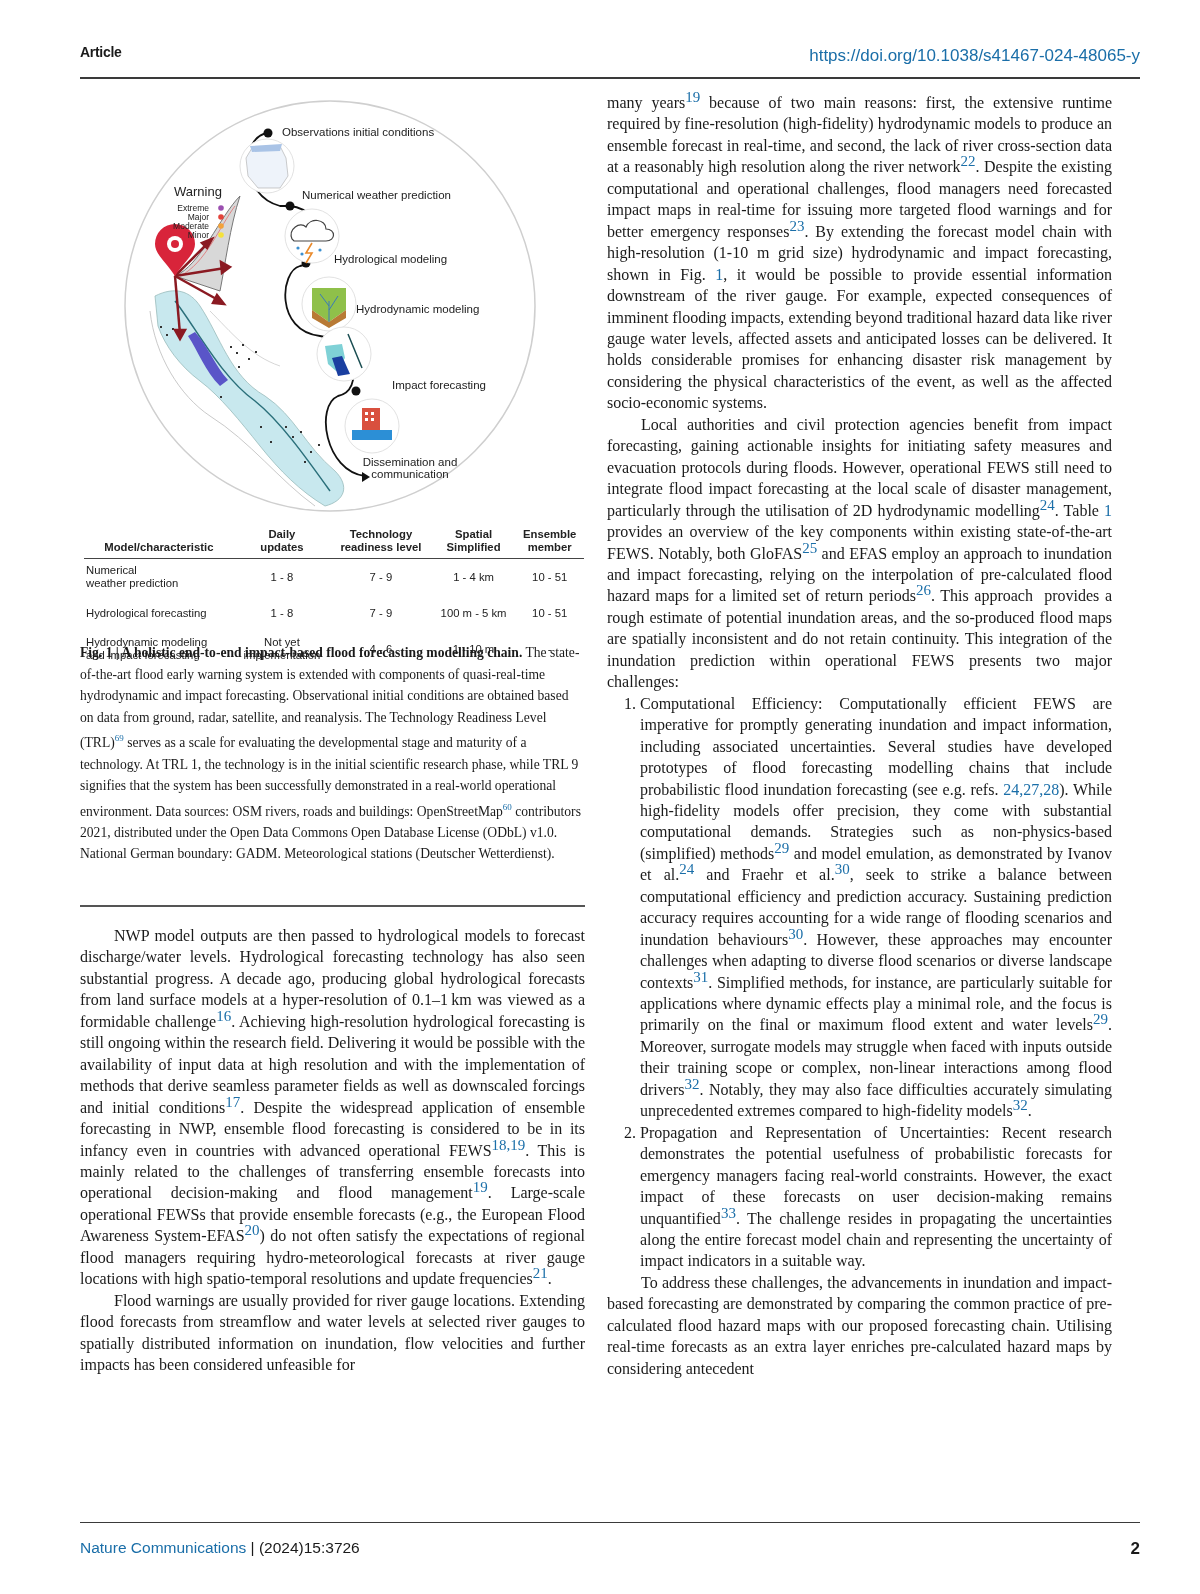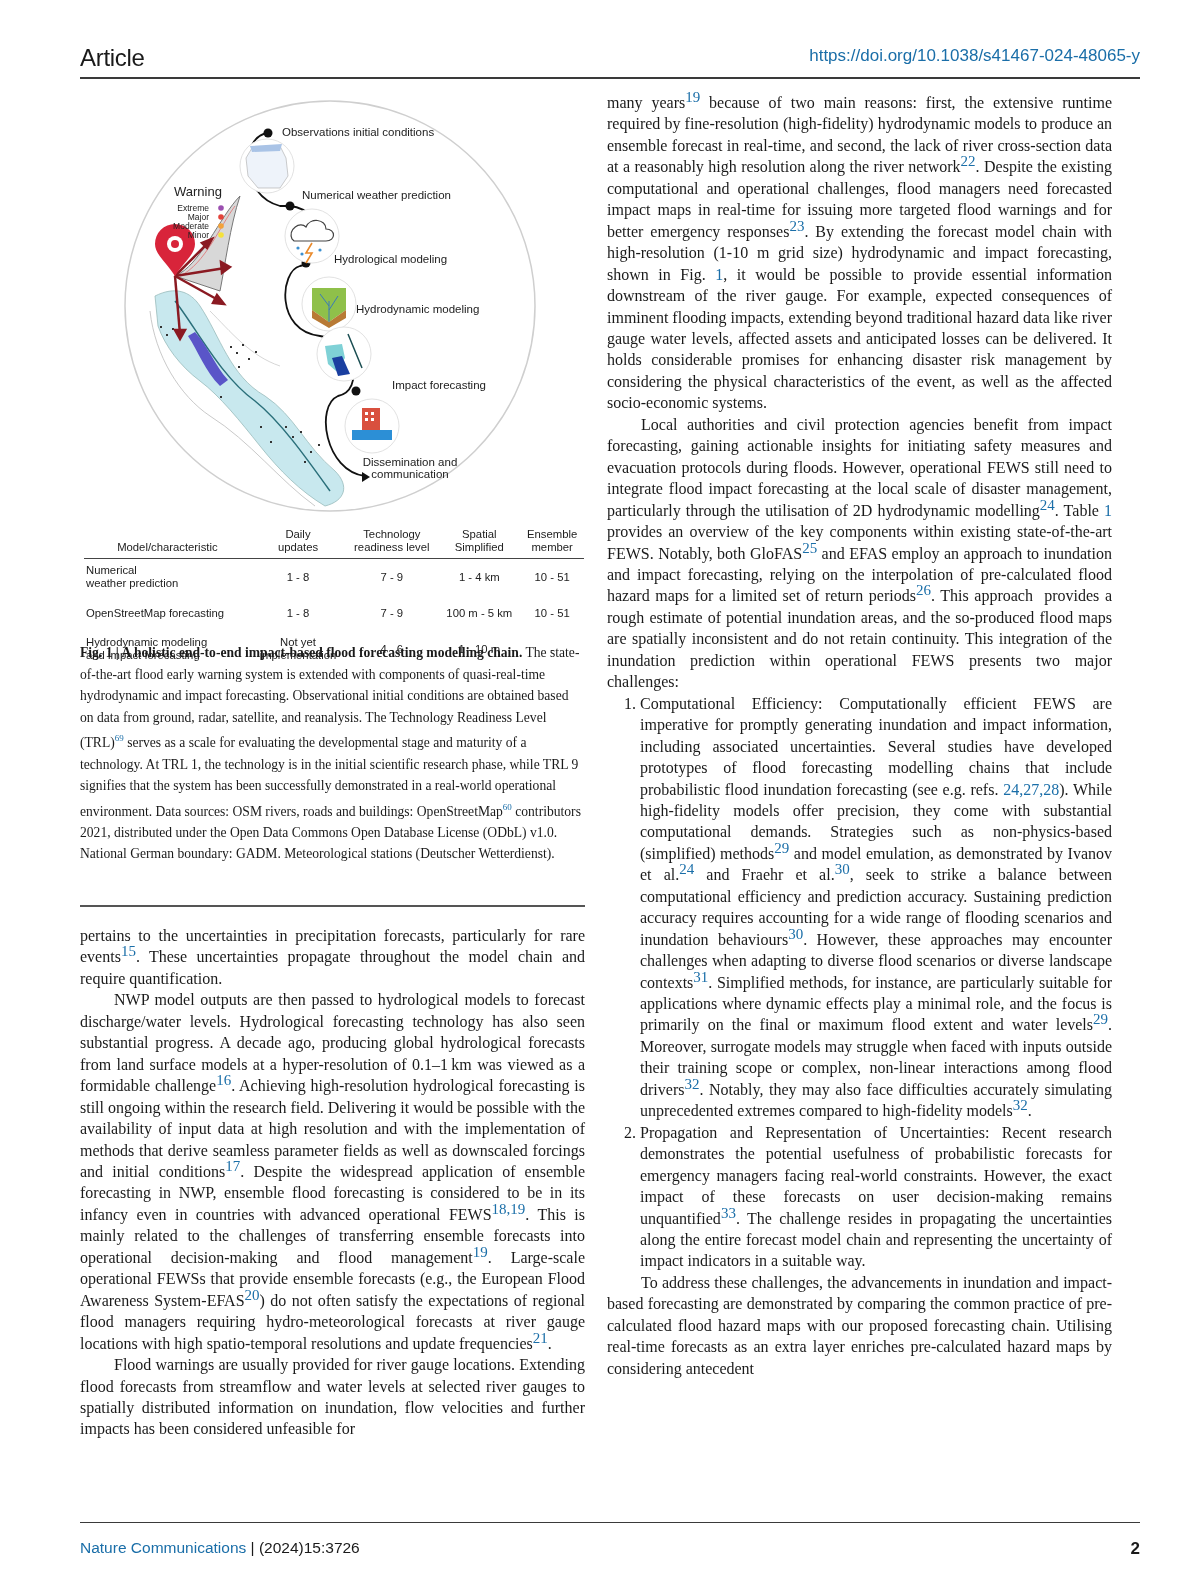--- a/index.html
+++ b/index.html
@@ -1,37 +1,37 @@
 <!DOCTYPE html>
 <html><head>
 <meta charset="utf-8">
 <style>
   html, body { margin: 0; padding: 0; background: #ffffff; }
   body { width: 1200px; height: 1594px; position: relative; overflow: hidden; color: #1a1a1a; }
   .serif { font-family: "Liberation Serif", "DejaVu Serif", serif; }
   .sans { font-family: "Liberation Sans", "DejaVu Sans", sans-serif; }
 
   .header { position: absolute; left: 80px; top: 44px; width: 1060px; height: 24px; }
-  .header .article { position: absolute; left: 0; top: 0; font-weight: normal; font-size: 24px; letter-spacing: -0.3px; }
+  .header .article { position: absolute; left: 0; top: 0; font-weight: bold; font-size: 14px; letter-spacing: -0.3px; }
   .header .doi { position: absolute; right: 0; top: 2px; font-size: 17px; color: #1a6ea8; }
   .header-rule { position: absolute; left: 80px; top: 77px; width: 1060px; height: 2px; background: #3a3a3a; }
 
   .footer-rule { position: absolute; left: 80px; top: 1522px; width: 1060px; height: 1px; background: #3a3a3a; }
   .footer { position: absolute; left: 80px; top: 1539px; width: 1060px; height: 20px; font-size: 15.5px; }
   .footer .journal { color: #1a6ea8; }
   .footer .sep { color: #1a1a1a; }
   .footer .vol { color: #1a1a1a; }
   .footer .page { position: absolute; right: 0; top: 0; font-weight: bold; font-size: 17px; }
 
   .figure { position: absolute; left: 80px; top: 96px; width: 505px; height: 425px; }
   .figure svg { position: absolute; left: 0; top: 0; }
 
   .fig-table { position: absolute; left: 84px; top: 528px; width: 500px; font-size: 11.3px; color: #222; }
   .fig-table table { border-collapse: collapse; width: 100%; }
-  .fig-table th { font-weight: normal; text-align: center; padding: 0 2px 4px 2px; line-height: 13px; vertical-align: bottom; }
+  .fig-table th { font-weight: bold; text-align: center; padding: 0 2px 4px 2px; line-height: 13px; vertical-align: bottom; }
   .fig-table thead tr { border-bottom: 1.5px solid #444; }
   .fig-table td { text-align: center; padding: 0 2px; line-height: 13px; height: 36px; vertical-align: middle; }
   .fig-table td.first, .fig-table th.first { text-align: left; padding-left: 2px; }
   .fig-table th.first { text-align: center; }
 
   .caption { position: absolute; left: 80px; top: 642px; width: 505px; font-size: 13.6px; line-height: 21.6px; }
   .caption .title { font-weight: bold; }
   .caption-rule { position: absolute; left: 80px; top: 905px; width: 505px; height: 1.5px; background: #555; }
 
   .col { position: absolute; font-size: 16px; line-height: 21.45px; text-align: justify; hyphens: manual; }
@@ -193,21 +193,21 @@
     </thead>
     <tbody>
       <tr>
         <td class="first"><span>Numerical</span><br><span>weather prediction</span></td>
         <td>1 - 8</td>
         <td>7 - 9</td>
         <td>1 - 4 km</td>
         <td>10 - 51</td>
       </tr>
       <tr>
-        <td class="first">OpenStreetMap forecasting</td>
+        <td class="first">Hydrological forecasting</td>
         <td>1 - 8</td>
         <td>7 - 9</td>
         <td>100 m - 5 km</td>
         <td>10 - 51</td>
       </tr>
       <tr>
         <td class="first"><span>Hydrodynamic modeling</span><br><span>and impact forecasting</span></td>
         <td><span>Not yet</span><br><span>implementation</span></td>
         <td>4 - 6</td>
         <td>1 - 10 m</td>
@@ -216,21 +216,20 @@
     </tbody>
   </table>
 </div>
 
 <div class="caption serif">
   <span class="title">Fig. 1 | A holistic end-to-end impact-based flood forecasting modelling chain.</span><span> The state-of-the-art flood early warning system is extended with components of quasi-real-time hydrodynamic and impact forecasting. Observational initial conditions are obtained based on data from ground, radar, satellite, and reanalysis. The Technology Readiness Level (TRL)</span><sup class="ref" style="font-size:9px;color:#1a6ea8;">69</sup><span> serves as a scale for evaluating the developmental stage and maturity of a technology. At TRL 1, the technology is in the initial scientific research phase, while TRL 9 signifies that the system has been successfully demonstrated in a real-world operational environment. Data sources: OSM rivers, roads and buildings: OpenStreetMap</span><sup style="font-size:9px;color:#1a6ea8;">60</sup><span> contributors 2021, distributed under the Open Data Commons Open Database License (ODbL) v1.0. National German boundary: GADM. Meteorological stations (Deutscher Wetterdienst).</span>
 </div>
 <div class="caption-rule"></div>
 
 <div class="col left serif">
-  <p><span>pertains to the uncertainties in precipitation forecasts, particularly for rare events</span><sup>15</sup><span>. These uncertainties propagate throughout the model chain and require quantification.</span></p>
   <p class="indent"><span>NWP model outputs are then passed to hydrological models to forecast discharge/water levels. Hydrological forecasting technology has also seen substantial progress. A decade ago, producing global hydrological forecasts from land surface models at a hyper-resolution of 0.1–1 km was viewed as a formidable challenge</span><sup>16</sup><span>. Achieving high-resolution hydrological forecasting is still ongoing within the research field. Delivering it would be possible with the availability of input data at high resolution and with the implementation of methods that derive seamless parameter fields as well as downscaled forcings and initial conditions</span><sup>17</sup><span>. Despite the widespread application of ensemble forecasting in NWP, ensemble flood forecasting is considered to be in its infancy even in countries with advanced operational FEWS</span><sup>18,19</sup><span>. This is mainly related to the challenges of transferring ensemble forecasts into operational decision-making and flood management</span><sup>19</sup><span>. Large-scale operational FEWSs that provide ensemble forecasts (e.g., the European Flood Awareness System-EFAS</span><sup>20</sup><span>) do not often satisfy the expectations of regional flood managers requiring hydro-meteorological forecasts at river gauge locations with high spatio-temporal resolutions and update frequencies</span><sup>21</sup><span>.</span></p>
   <p class="indent"><span>Flood warnings are usually provided for river gauge locations. Extending flood forecasts from streamflow and water levels at selected river gauges to spatially distributed information on inundation, flow velocities and further impacts has been considered unfeasible for</span></p>
 </div>
 
 <div class="col right serif">
   <p><span>many years</span><sup>19</sup><span> because of two main reasons: first, the extensive runtime required by fine-resolution (high-fidelity) hydrodynamic models to produce an ensemble forecast in real-time, and second, the lack of river cross-section data at a reasonably high resolution along the river network</span><sup>22</sup><span>. Despite the existing computational and operational challenges, flood managers need forecasted impact maps in real-time for issuing more targeted flood warnings and for better emergency responses</span><sup>23</sup><span>. By extending the forecast model chain with high-resolution (1-10 m grid size) hydrodynamic and impact forecasting, shown in Fig.&nbsp;</span><span class="ref">1</span><span>, it would be possible to provide essential information downstream of the river gauge. For example, expected consequences of imminent flooding impacts, extending beyond traditional hazard data like river gauge water levels, affected assets and anticipated losses can be delivered. It holds considerable promises for enhancing disaster risk management by considering the physical characteristics of the event, as well as the affected socio-economic systems.</span></p>
   <p class="indent"><span>Local authorities and civil protection agencies benefit from impact forecasting, gaining actionable insights for initiating safety measures and evacuation protocols during floods. However, operational FEWS still need to integrate flood impact forecasting at the local scale of disaster management, particularly through the utilisation of 2D hydrodynamic modelling</span><sup>24</sup><span>. Table&nbsp;</span><span class="ref">1</span><span> provides an overview of the key components within existing state-of-the-art FEWS. Notably, both GloFAS</span><sup>25</sup><span> and EFAS employ an approach to inundation and impact forecasting, relying on the interpolation of pre-calculated flood hazard maps for a limited set of return periods</span><sup>26</sup><span>. This approach &nbsp;provides a rough estimate of potential inundation areas, and the so-produced flood maps are spatially inconsistent and do not retain continuity. This integration of the inundation prediction within operational FEWS presents two major challenges:</span></p>
   <ol>
     <li><span>Computational Efficiency: Computationally efficient FEWS are imperative for promptly generating inundation and impact information, including associated uncertainties. Several studies have developed prototypes of flood forecasting modelling chains that include probabilistic flood inundation forecasting (see e.g. refs. </span><span class="ref">24,27,28</span><span>). While high-fidelity models offer precision, they come with substantial computational demands. Strategies such as non-physics-based (simplified) methods</span><sup>29</sup><span> and model emulation, as demonstrated by Ivanov et al.</span><sup>24</sup><span> and Fraehr et al.</span><sup>30</sup><span>, seek to strike a balance between computational efficiency and prediction accuracy. Sustaining prediction accuracy requires accounting for a wide range of flooding scenarios and inundation behaviours</span><sup>30</sup><span>. However, these approaches may encounter challenges when adapting to diverse flood scenarios or diverse landscape contexts</span><sup>31</sup><span>. Simplified methods, for instance, are particularly suitable for applications where dynamic effects play a minimal role, and the focus is primarily on the final or maximum flood extent and water levels</span><sup>29</sup><span>. Moreover, surrogate models may struggle when faced with inputs outside their training scope or complex, non-linear interactions among flood drivers</span><sup>32</sup><span>. Notably, they may also face difficulties accurately simulating unprecedented extremes compared to high-fidelity models</span><sup>32</sup><span>.</span></li>
     <li><span>Propagation and Representation of Uncertainties: Recent research demonstrates the potential usefulness of probabilistic forecasts for emergency managers facing real-world constraints. However, the exact impact of these forecasts on user decision-making remains unquantified</span><sup>33</sup><span>. The challenge resides in propagating the uncertainties along the entire forecast model chain and representing the uncertainty of impact indicators in a suitable way.</span></li>

